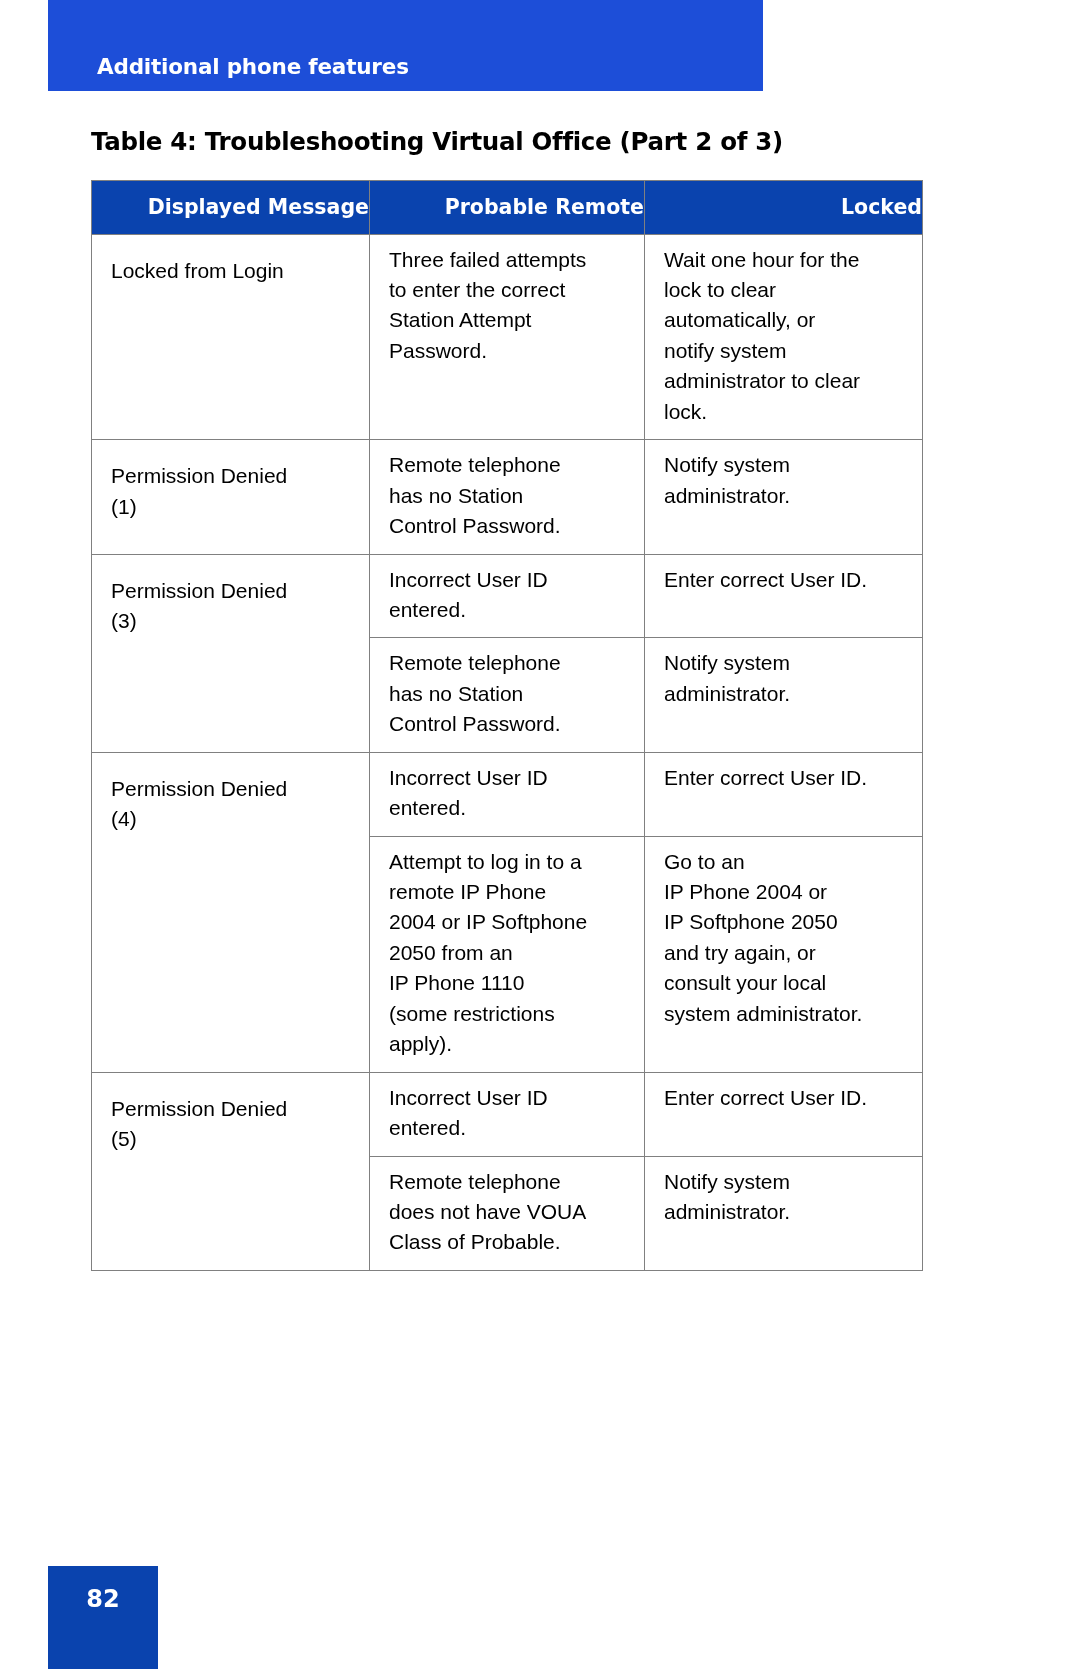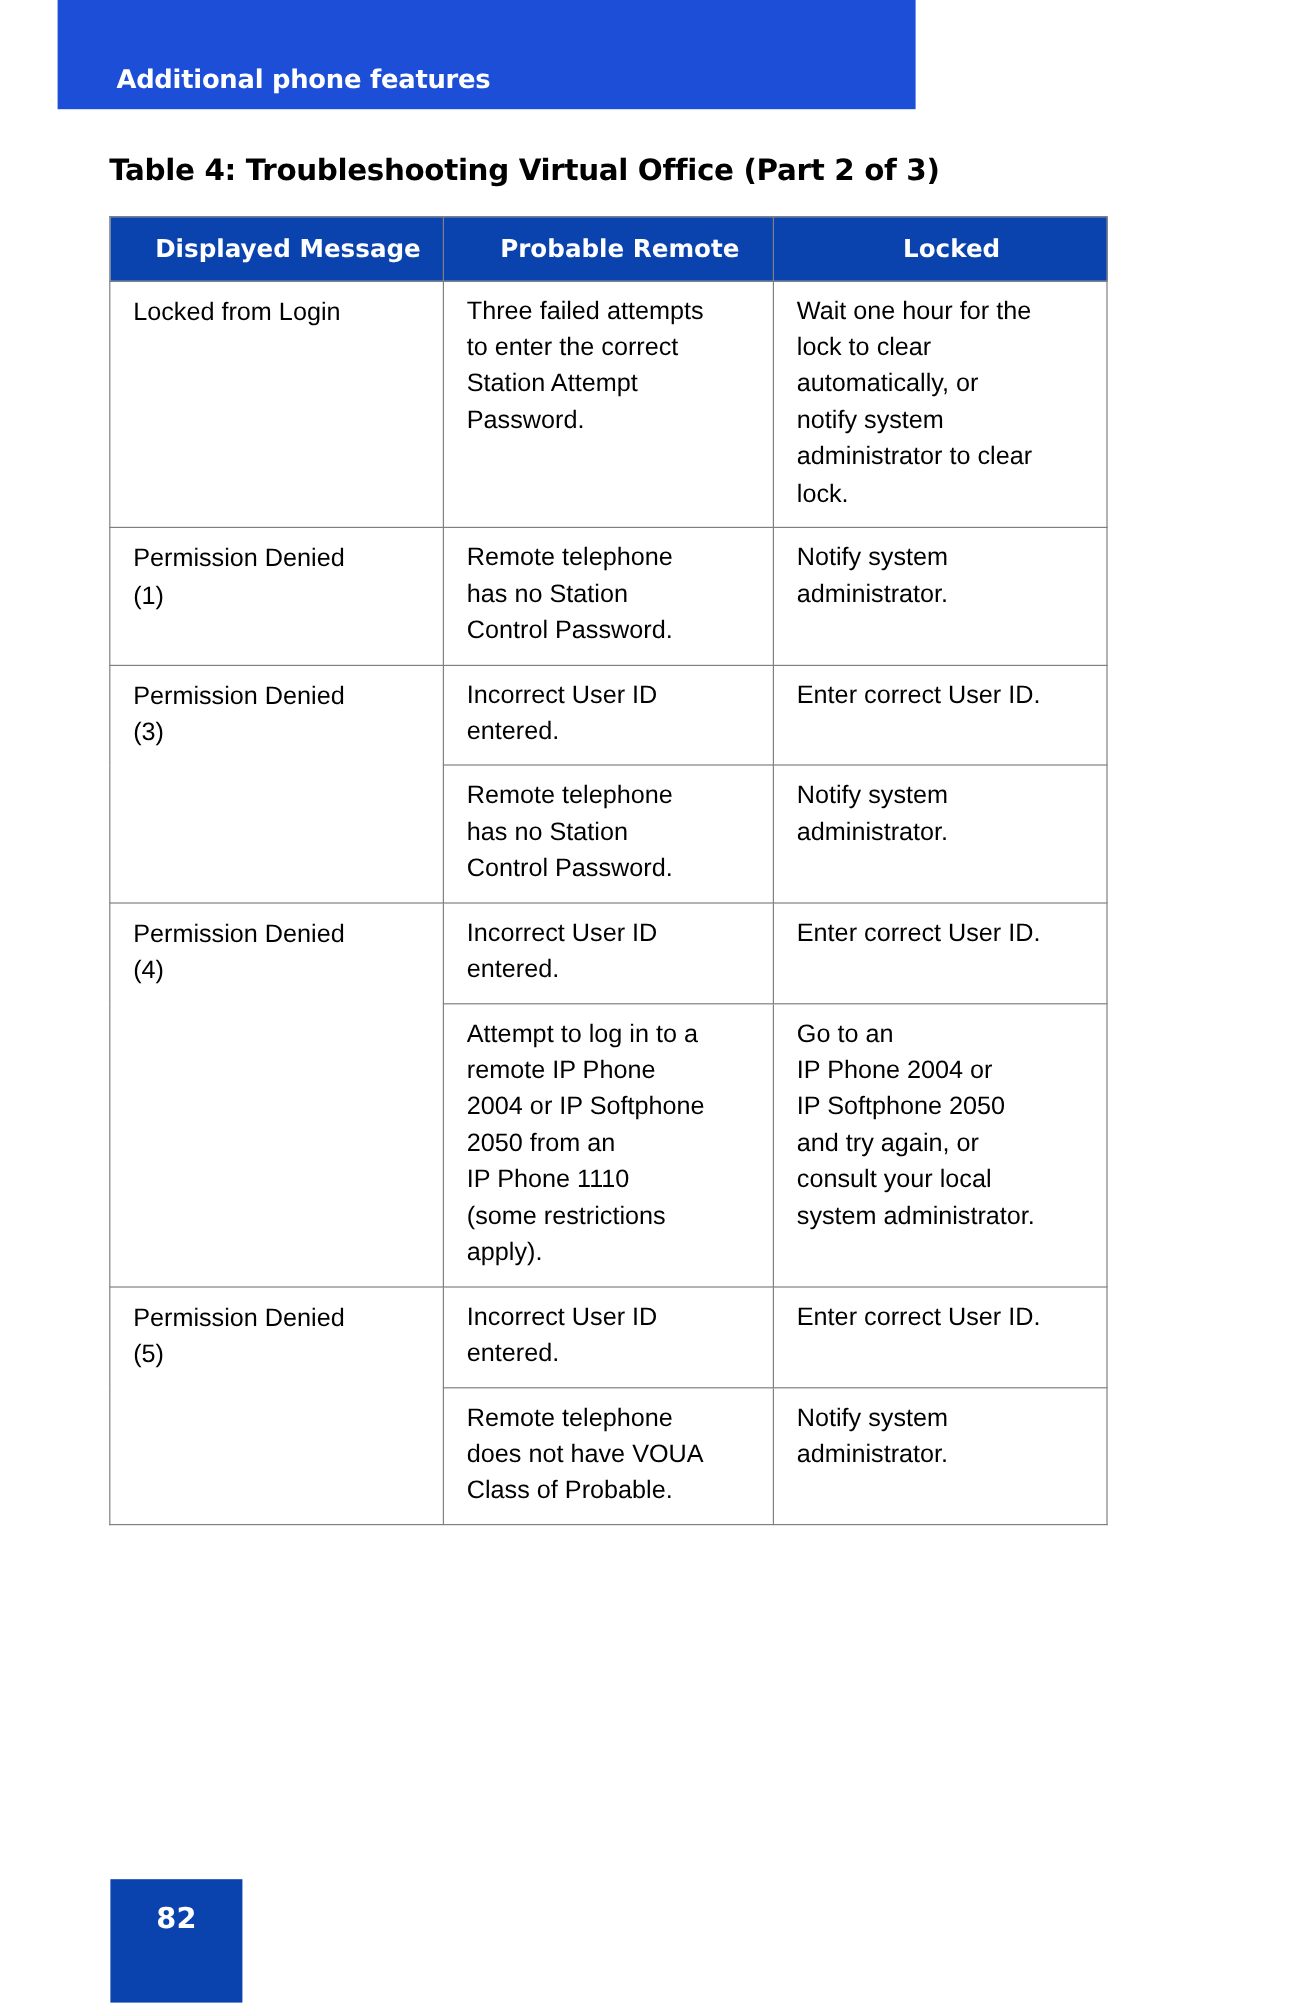--- a/index.html
+++ b/index.html
@@ -63,50 +63,49 @@
   #trouble-table col.c1 { width: 278px; }
   #trouble-table col.c2 { width: 275px; }
   #trouble-table col.c3 { width: 278px; }
 
   #trouble-table th {
     background: #0a43ae;
     color: #ffffff;
     font-family: "DejaVu Sans", sans-serif;
     font-weight: bold;
     font-size: 20.5px;
-    text-align: center;
+    text-align: right;
     padding: 14px 0 14px 19px;
     border: 1px solid #808080;
     vertical-align: top;
     line-height: 1.2;
   }
   #trouble-table td {
     border: 1px solid #808080;
     vertical-align: top;
     padding: 10px 12px 12px 19px;
     font-family: "Liberation Sans", sans-serif;
     font-size: 21px;
     line-height: 1.45;
     color: #000000;
   }
   #trouble-table td.msg-cell {
-    padding-top: 11px;
+    padding-top: 21px;
     margin-top: 44px;
   }
   .cell-line { display: block; }
 
   
   #page-number-box {
     position: absolute;
     left: 48px;
     top: 1566px;
     width: 110px;
     height: 103px;
     background: #0a43ae;
-    margin-left: 44px;
   }
   #page-number-box .page-num {
     position: absolute;
     left: 0;
     right: 0;
     top: 19px;
     text-align: center;
     color: #ffffff;
     font-family: "DejaVu Sans", sans-serif;
     font-weight: bold;

